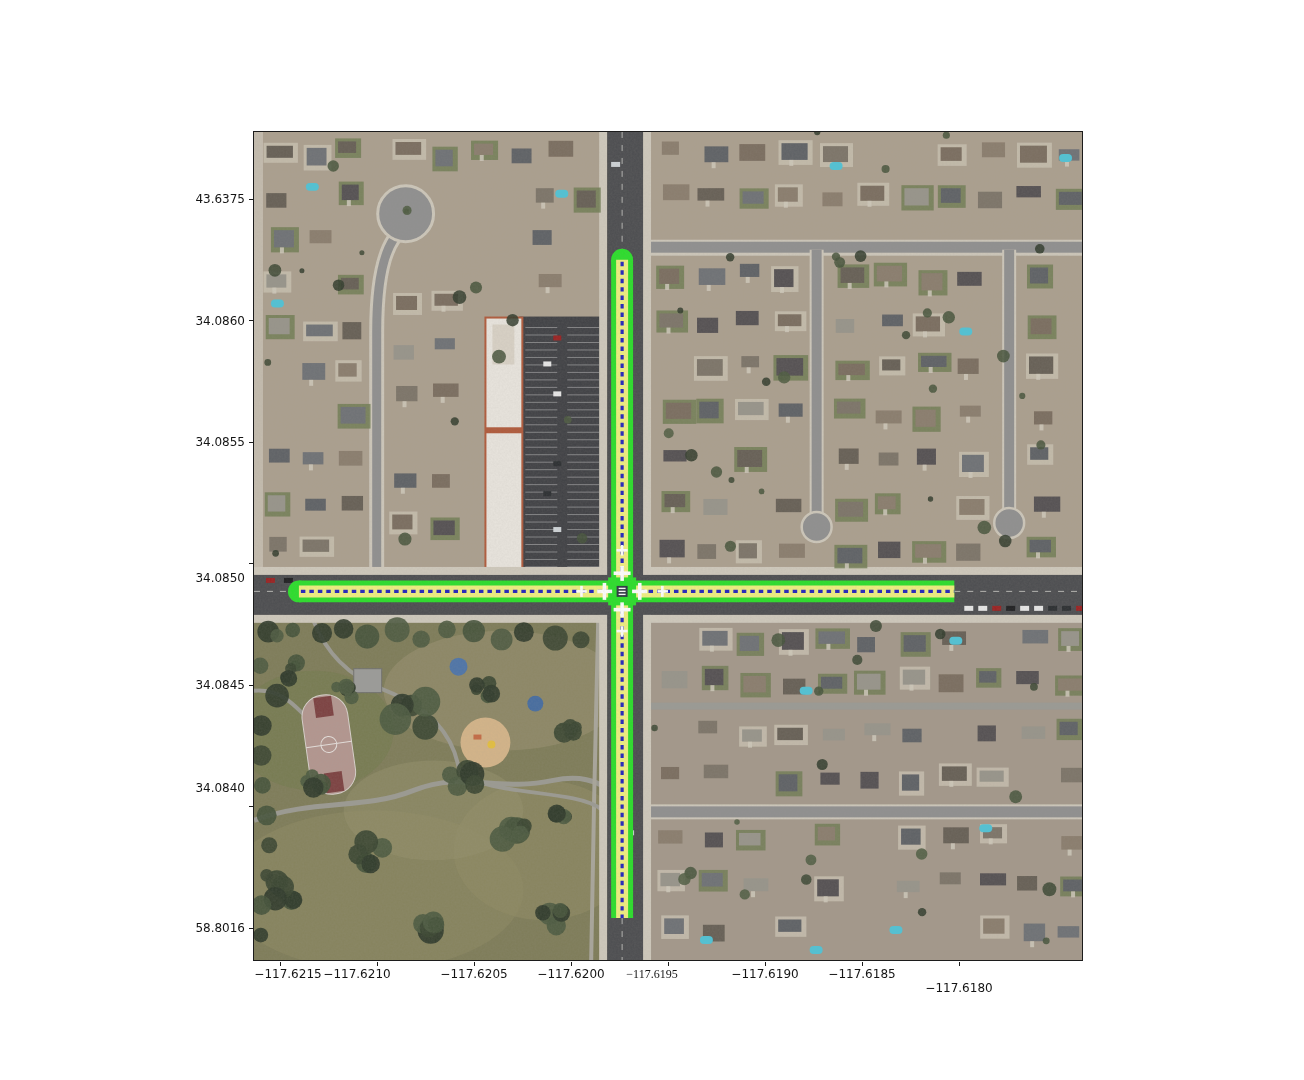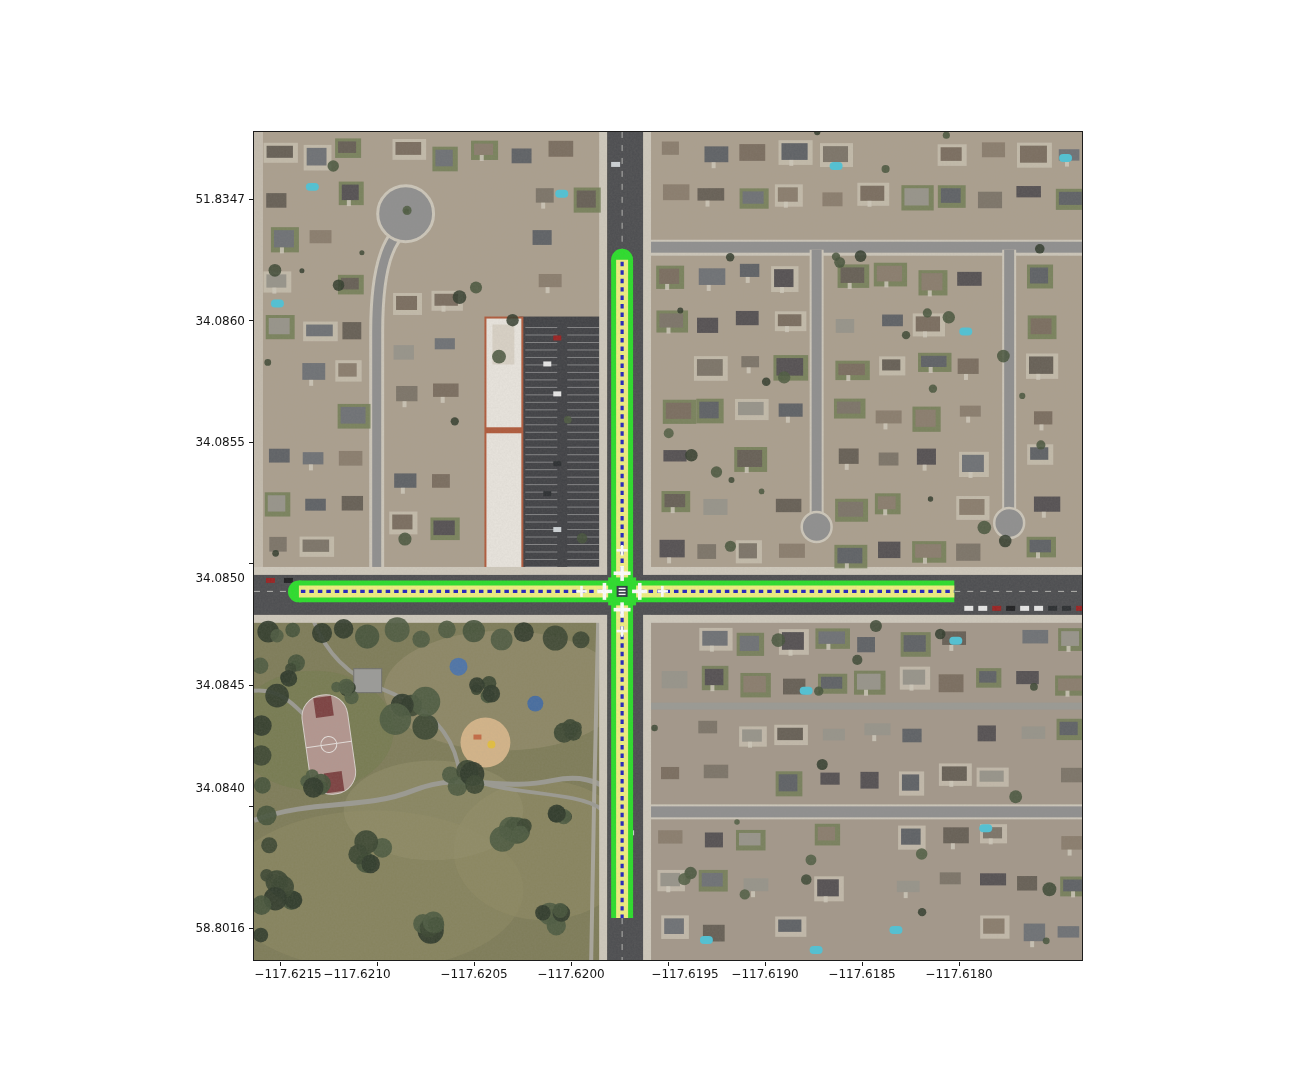--- a/index.html
+++ b/index.html
@@ -774,31 +774,31 @@
   <div id="xticks">
       <div class="tickmark" style="left: 279.5px; top: 962px; width: 1px; height: 4px;"></div>
       <div class="tick-label xtick-label" style="left: 288px;">−117.6215</div>
       <div class="tickmark" style="left: 376.5px; top: 962px; width: 1px; height: 4px;"></div>
       <div class="tick-label xtick-label" style="left: 357px;">−117.6210</div>
       <div class="tickmark" style="left: 473.5px; top: 962px; width: 1px; height: 4px;"></div>
       <div class="tick-label xtick-label" style="left: 474px;">−117.6205</div>
       <div class="tickmark" style="left: 570.5px; top: 962px; width: 1px; height: 4px;"></div>
       <div class="tick-label xtick-label" style="left: 571px;">−117.6200</div>
       <div class="tickmark" style="left: 667.5px; top: 962px; width: 1px; height: 4px;"></div>
-      <div class="tick-label xtick-label" style="left: 685px;">−117.6195</div>
+      <div class="tick-label xtick-label" style="left: 652px; font-family: Liberation Serif, serif;">−117.6195</div>
       <div class="tickmark" style="left: 764.5px; top: 962px; width: 1px; height: 4px;"></div>
       <div class="tick-label xtick-label" style="left: 765px;">−117.6190</div>
       <div class="tickmark" style="left: 861.5px; top: 962px; width: 1px; height: 4px;"></div>
       <div class="tick-label xtick-label" style="left: 862px;">−117.6185</div>
       <div class="tickmark" style="left: 958.5px; top: 962px; width: 1px; height: 4px;"></div>
-      <div class="tick-label xtick-label" style="left: 959px;">−117.6180</div>
+      <div class="tick-label xtick-label" style="left: 959px; margin-top: 14px;">−117.6180</div>
     </div>
   <div id="yticks">
       <div class="tickmark" style="left: 249px; top: 198.5px; width: 4px; height: 1px;"></div>
-      <div class="tick-label ytick-label" style="top: 199px;">51.8347</div>
+      <div class="tick-label ytick-label" style="top: 199px;">43.6375</div>
       <div class="tickmark" style="left: 249px; top: 320px; width: 4px; height: 1px;"></div>
       <div class="tick-label ytick-label" style="top: 320.5px;">34.0860</div>
       <div class="tickmark" style="left: 249px; top: 441.5px; width: 4px; height: 1px;"></div>
       <div class="tick-label ytick-label" style="top: 442px;">34.0855</div>
       <div class="tickmark" style="left: 249px; top: 563px; width: 4px; height: 1px;"></div>
       <div class="tick-label ytick-label" style="top: 563.5px; margin-top: 14px;">34.0850</div>
       <div class="tickmark" style="left: 249px; top: 684.5px; width: 4px; height: 1px;"></div>
       <div class="tick-label ytick-label" style="top: 685px;">34.0845</div>
       <div class="tickmark" style="left: 249px; top: 806px; width: 4px; height: 1px;"></div>
       <div class="tick-label ytick-label" style="top: 788px;">34.0840</div>

